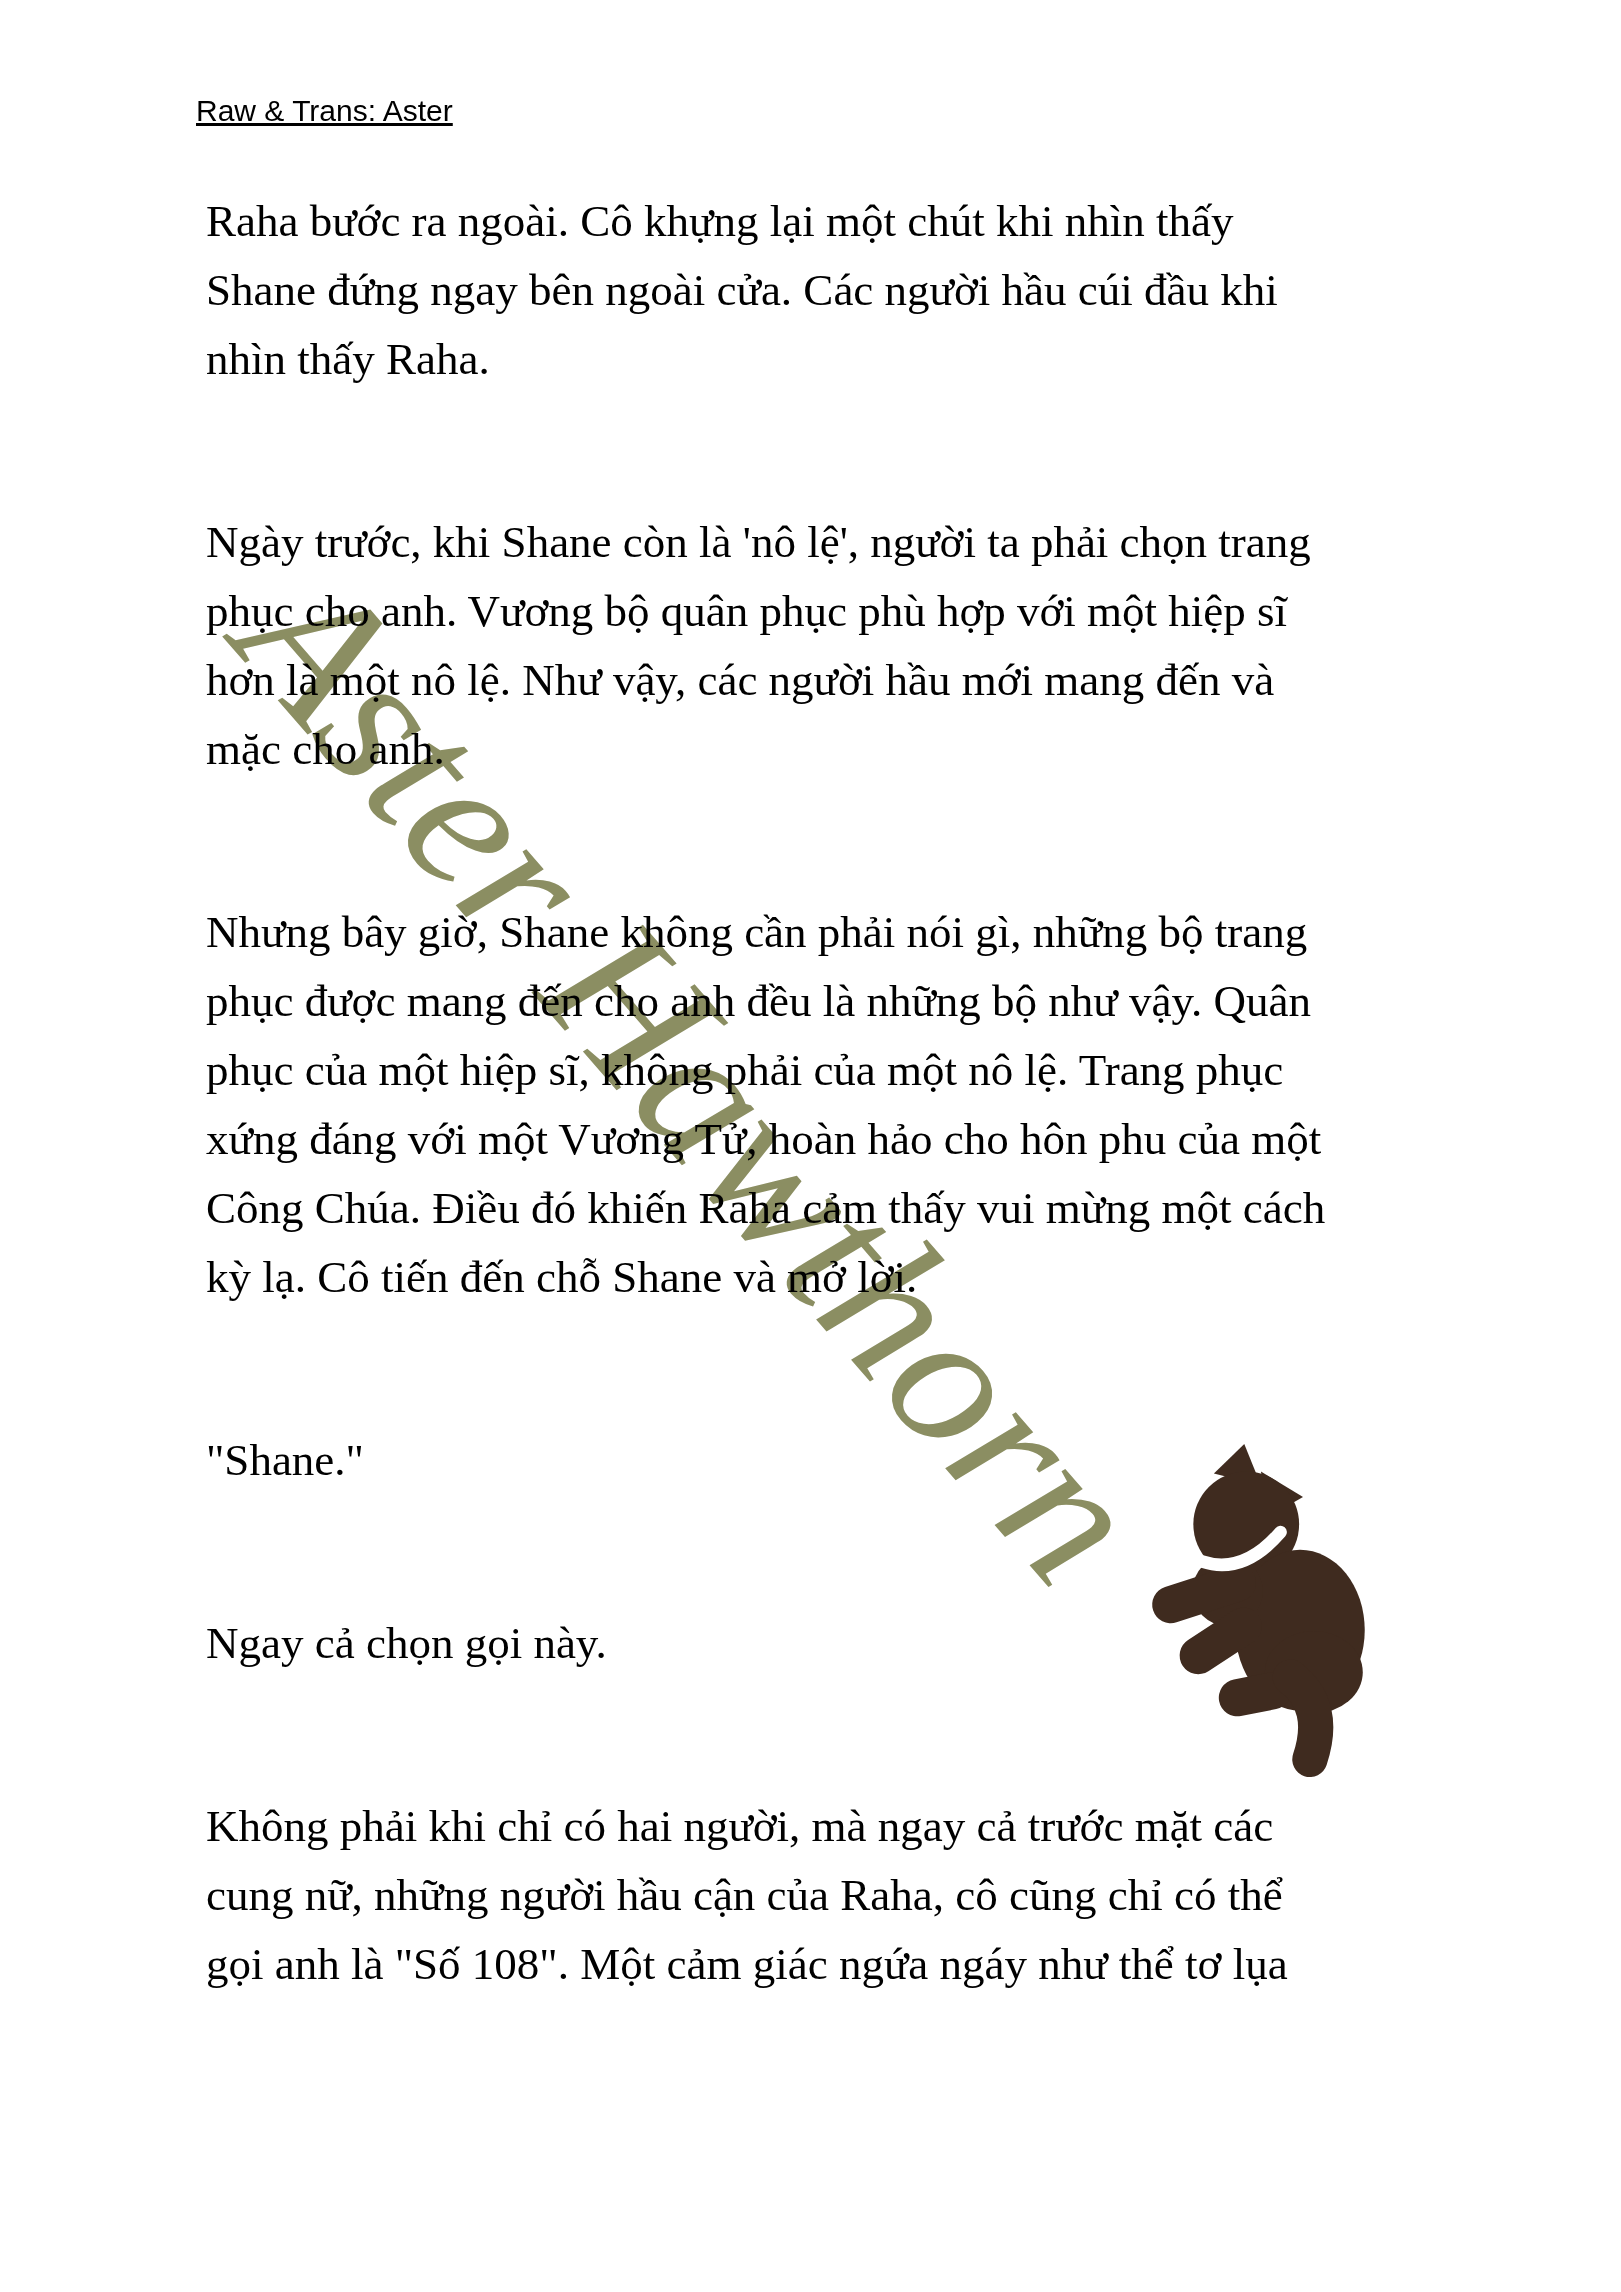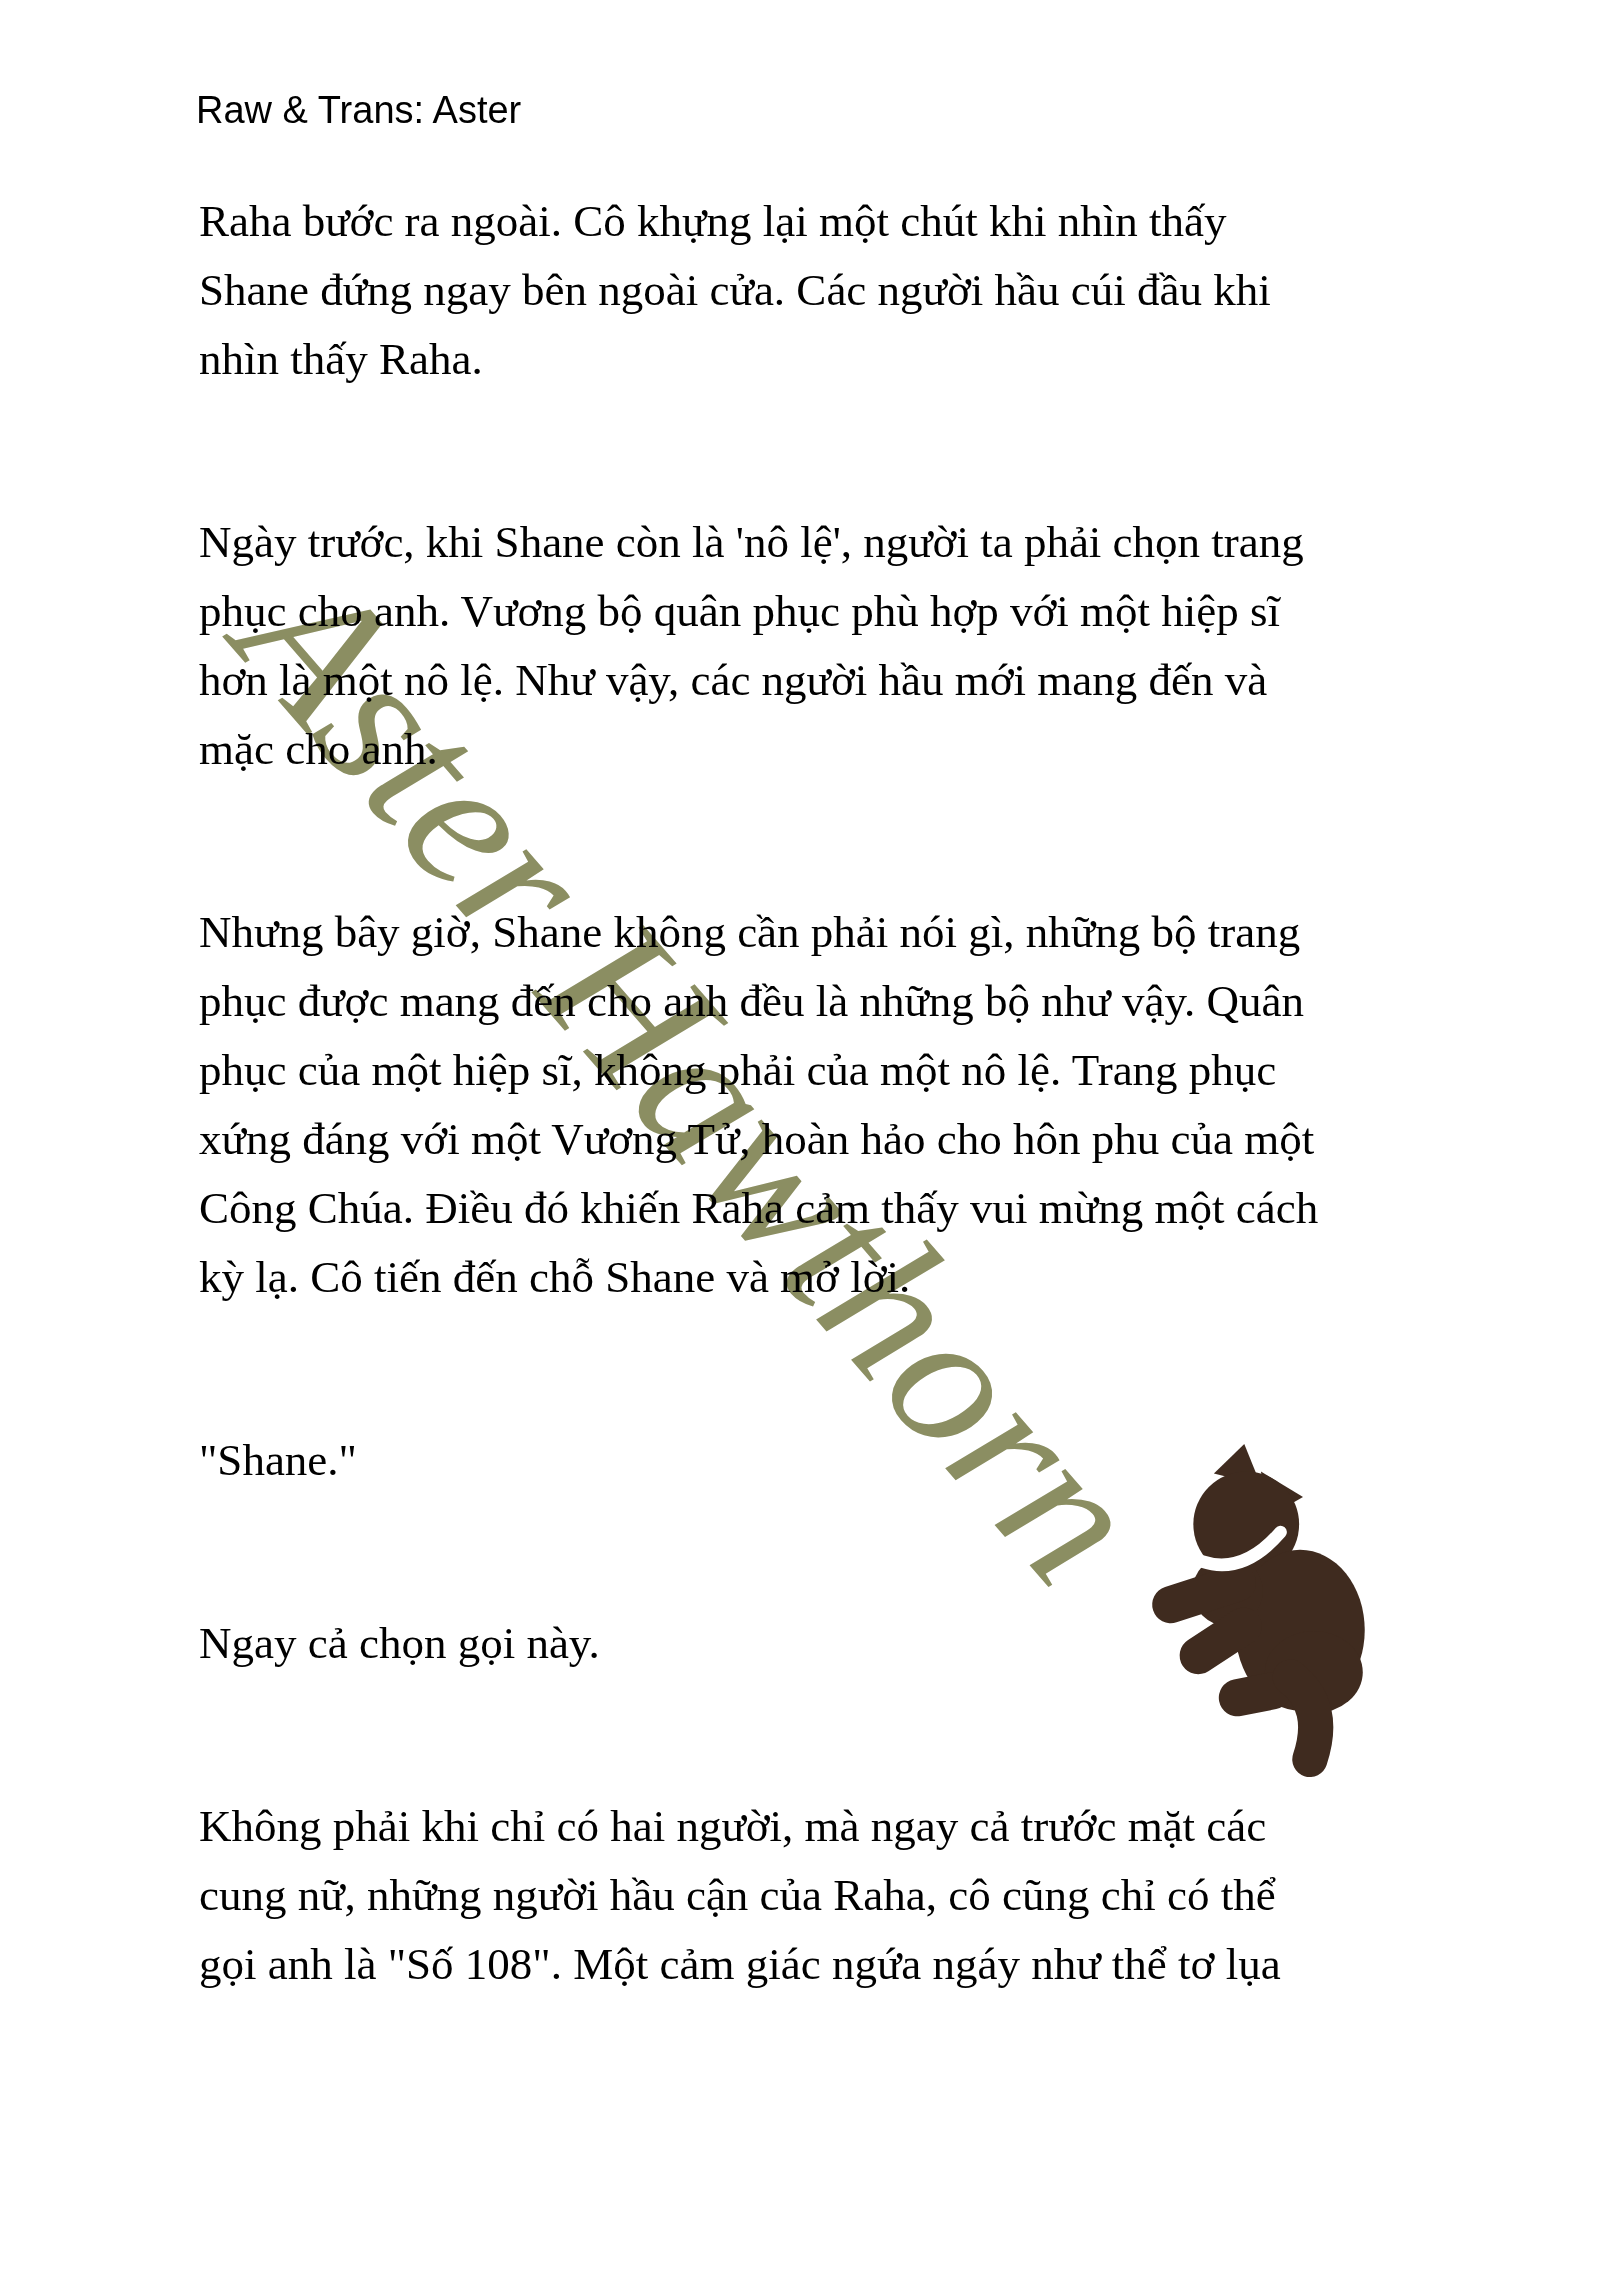--- a/index.html
+++ b/index.html
@@ -31,30 +31,31 @@
   }
   .content {
     position: absolute;
     left: 196px;
     top: 93px;
     width: 1372px;
     z-index: 2;
   }
   .credit {
     font-family: "Liberation Sans", "DejaVu Sans", sans-serif;
-    font-size: 38px;
+    font-size: 30px;
     line-height: 35px;
     color: #000000;
     margin: 0 0 59px 0;
+    text-decoration: underline;
   }
   .para {
     font-size: 45px;
     line-height: 69px;
     color: #000000;
-    margin: 0 0 114px 3px;
+    margin: 0 0 114px 10px;
     white-space: pre-line;
   }
   .cat {
     position: absolute;
     left: 1147px;
     top: 1444px;
     z-index: 3;
   }
 </style>
 </head>

